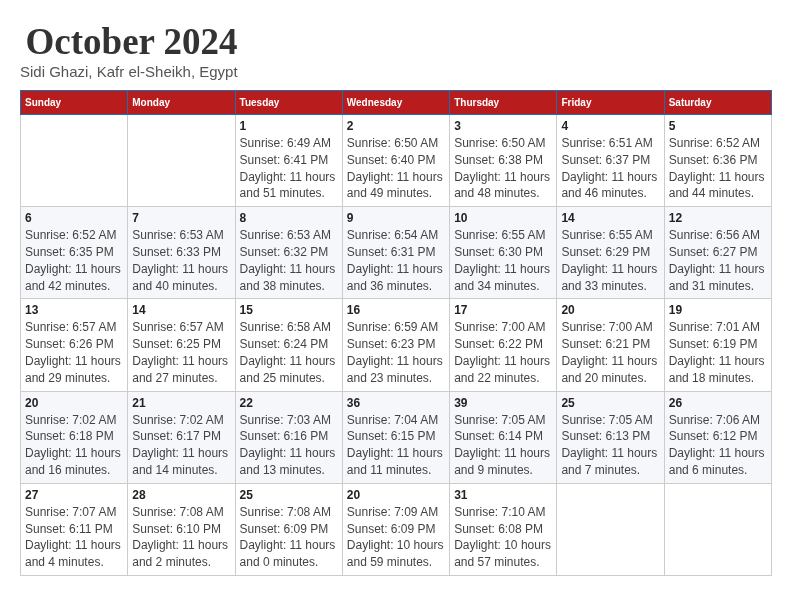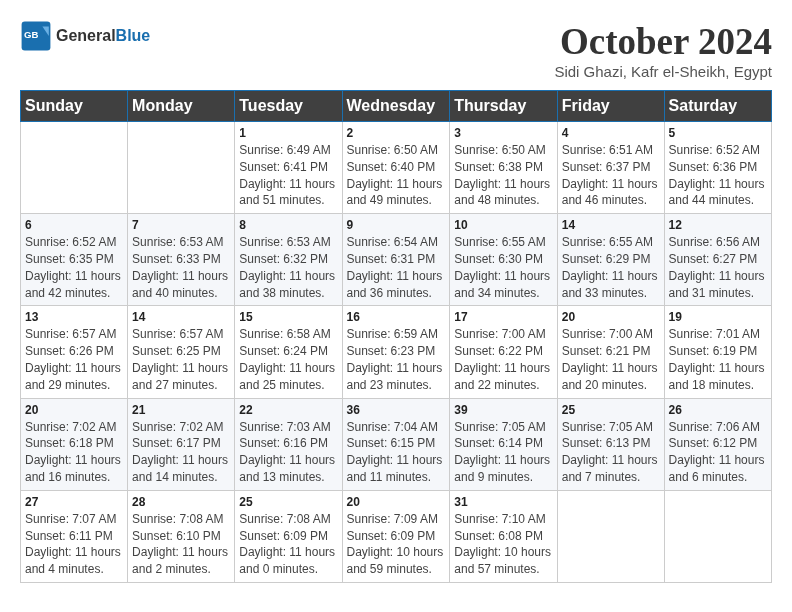--- a/index.html
+++ b/index.html
@@ -37,25 +37,25 @@
     .location-title {
       font-size: 15px;
       color: #555;
     }
     .calendar {
       width: 100%;
       border-collapse: collapse;
       font-size: 11px;
     }
     .calendar thead th {
-      background-color: #404040;
+      background-color: #b91c1c;
       color: white;
       padding: 6px 4px;
       text-align: left;
-      font-size: 16px;
+      font-size: 10px;
       border: 1px solid #1a6faf;
     }
     .calendar tbody td {
       border: 1px solid #ccc;
       vertical-align: top;
       padding: 4px;
       width: 108px;
       min-height: 80px;
       background: #fff;
     }
@@ -74,32 +74,20 @@
       line-height: 1.4;
     }
     .empty-cell {
       background: #fff !important;
     }
   </style>
 </head>
 <body>
 
 <div class="header">
-  <div class="logo">
-    <svg class="logo-icon" viewBox="0 0 40 40">
-      <rect x="2" y="2" width="36" height="36" rx="4" fill="#1a6faf"></rect>
-      <text x="5" y="22" font-size="12" font-weight="bold" fill="white" font-family="Arial">GB</text>
-      <polygon points="28,8 36,8 36,20" fill="#6ab0e4"></polygon>
-    </svg>
-    <div>
-      <div>
-        <span style="color:#333; font-size:16px; font-weight:bold;">General</span><span style="color:#1a6faf; font-size:16px; font-weight:bold;">Blue</span>
-      </div>
-    </div>
-  </div>
   <div class="title-section">
     <div class="month-title">October 2024</div>
     <div class="location-title">Sidi Ghazi, Kafr el-Sheikh, Egypt</div>
   </div>
 </div>
 
 <table class="calendar">
   <thead>
     <tr>
     <th>Sunday</th>

